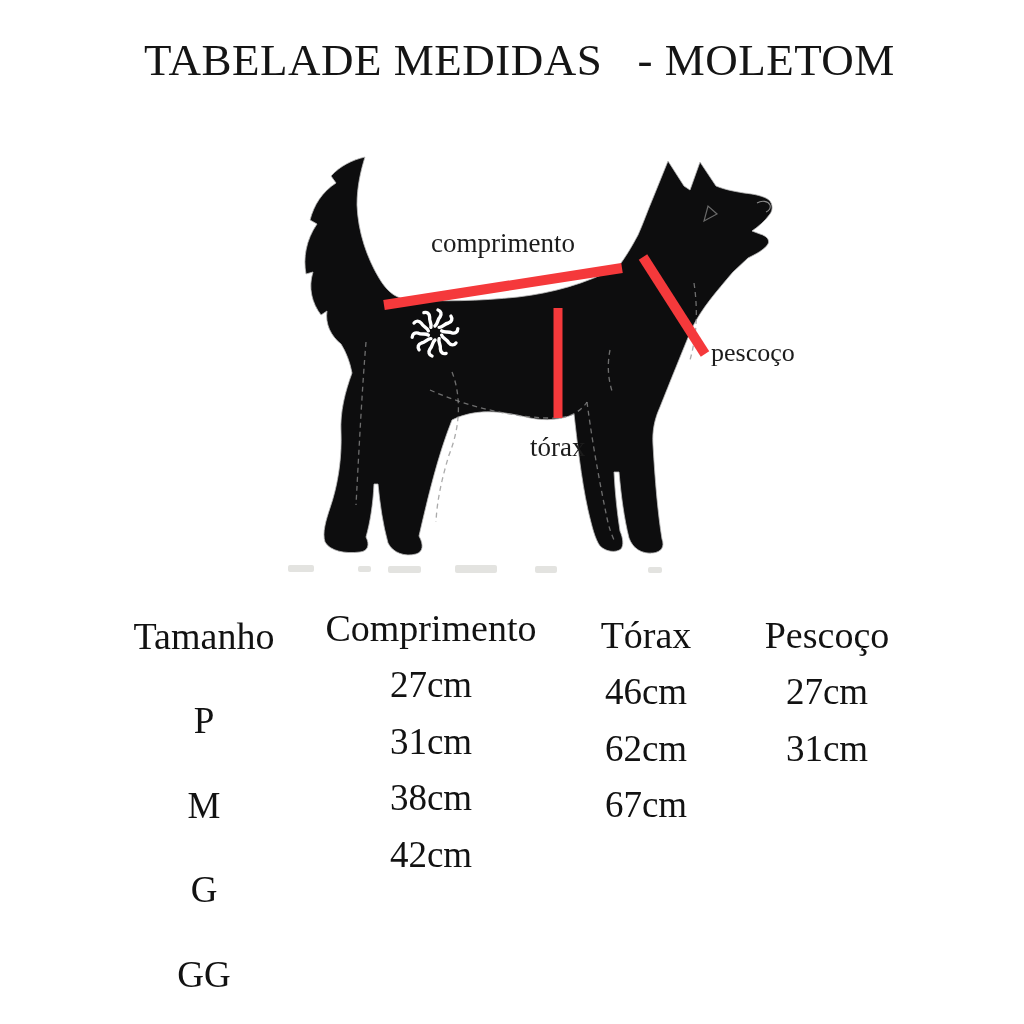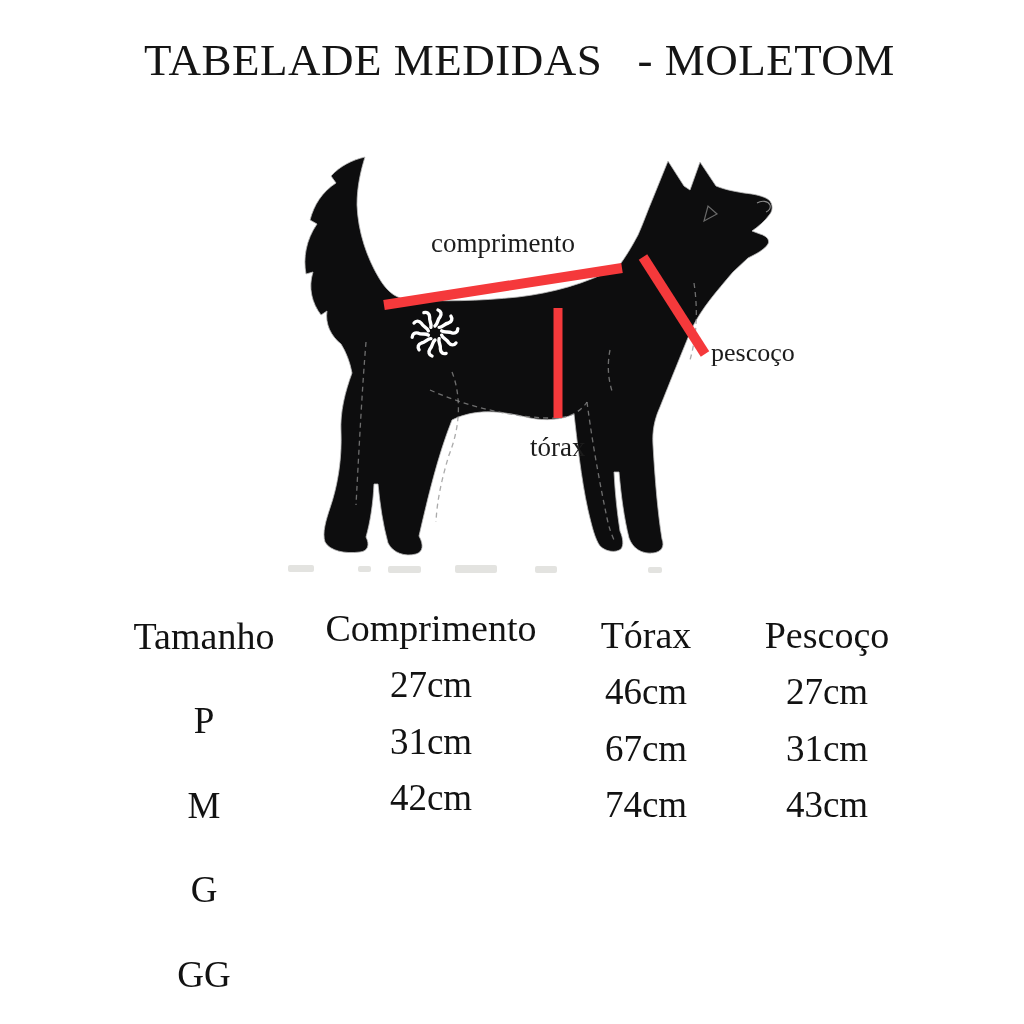--- a/index.html
+++ b/index.html
@@ -142,28 +142,28 @@
   <div class="cell">M</div>
   <div class="cell">G</div>
   <div class="cell">GG</div>
   <div class="cell">EG</div>
 </div>
 
 <div class="size-col col-comprimento">
   <div class="cell header">Comprimento</div>
   <div class="cell">27cm</div>
   <div class="cell">31cm</div>
+  <div class="cell">38cm</div>
   <div class="cell">42cm</div>
 </div>
 
 <div class="size-col col-torax">
   <div class="cell header">Tórax</div>
   <div class="cell">46cm</div>
+  <div class="cell">62cm</div>
   <div class="cell">67cm</div>
-  <div class="cell">74cm</div>
 </div>
 
 <div class="size-col col-pescoco">
   <div class="cell header">Pescoço</div>
   <div class="cell">27cm</div>
   <div class="cell">31cm</div>
-  <div class="cell">43cm</div>
 </div>
 
 </body></html>

